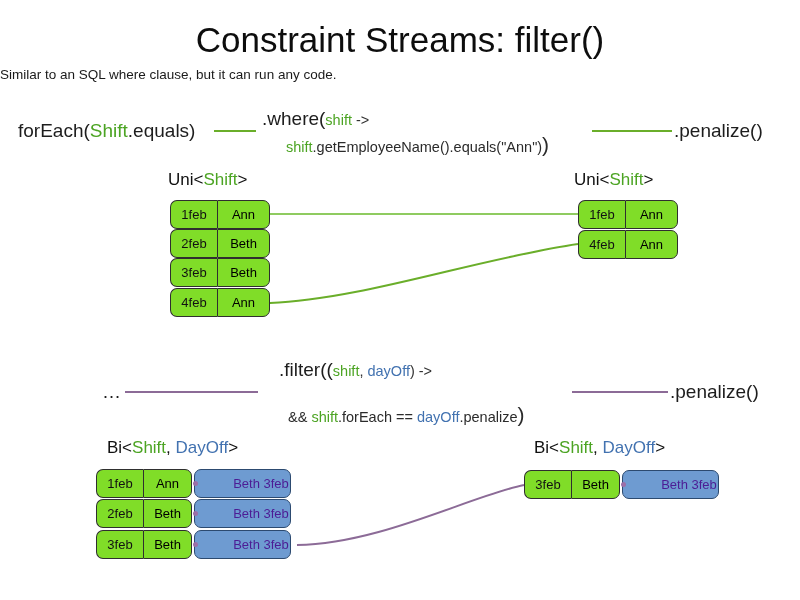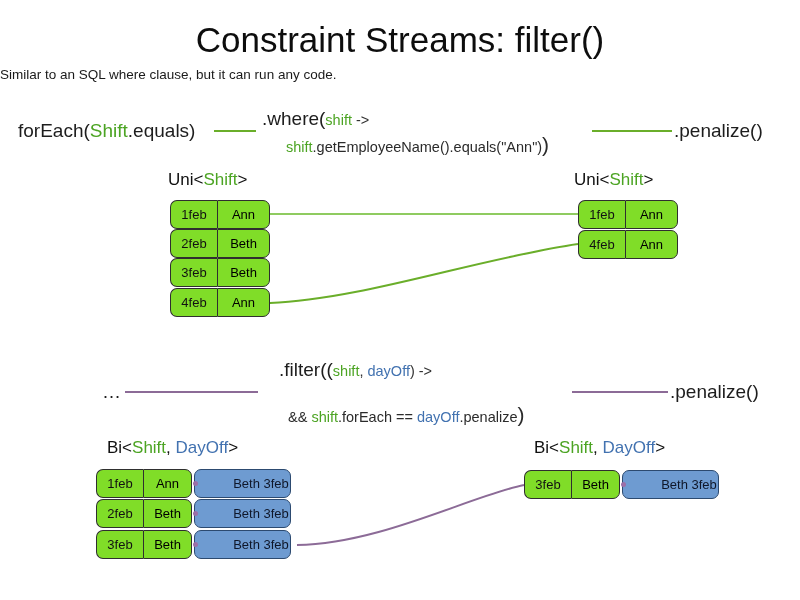--- a/index.html
+++ b/index.html
@@ -86,21 +86,21 @@
   }
   .seg.green {
     background: #80DD28;
   }
   .seg.blue {
     background: #6E9BD1;
     border-color: #2c4a70;
   }
   .seg.date  { color: #121212; border-right: none; border-radius: 7px 0 0 7px; }
   .seg.name  { color: #000000; border-left: 1.4px solid #2f2f2f; border-radius: 0 7px 7px 0; }
-  .seg.pair  { color: #0f172a; border-radius: 7px; padding-left: 37px; }
+  .seg.pair  { color: #4c1d95; border-radius: 7px; padding-left: 37px; }
 
   .unicard .seg.date { width: 47px; }
   .unicard .seg.name { width: 53px; }
 
   .bicard .seg.date { width: 47px; }
   .bicard .seg.name { width: 49px; }
   .bicard .seg.pair { width: 97px; margin-left: 2px; }
 
   .dot {
     position: absolute;

